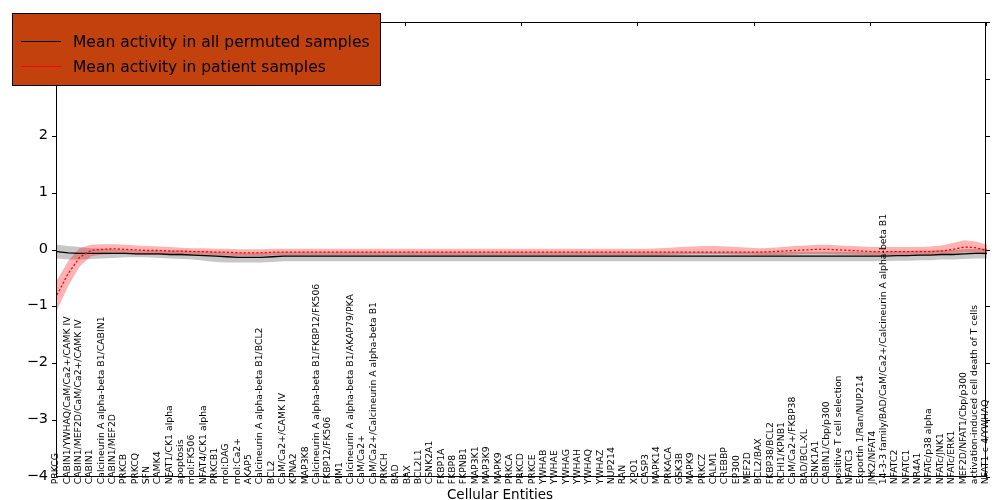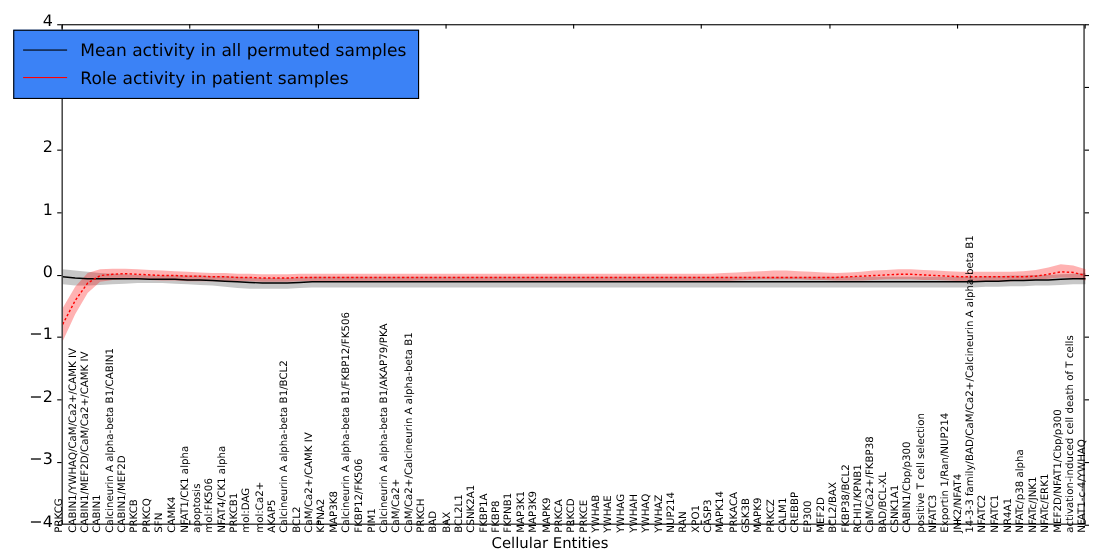--- a/index.html
+++ b/index.html
@@ -36,23 +36,23 @@
     transform:rotate(-90deg);
     font-size:9.3px;
     line-height:9.3px;
     white-space:nowrap;
     color:#000;
     font-family:"DejaVu Sans","Liberation Sans",sans-serif;
   }
 
   
   .legend{
-    position:absolute;left:12px;top:27px;
-    border:1.1px solid #000;background:#3b82f6;
-    padding:5px 10px 6px 8px;
+    position:absolute;left:12px;top:13px;
+    border:1.1px solid #000;background:#c2410c;
+    padding:15px 10px 6px 8px;
     z-index:40;
   }
   .lrow{display:flex;align-items:center;height:25px;}
   .lline{width:40px;height:0;border-top:1.4px solid #000;margin-right:12px;}
   .lline.red{border-top-color:#ff0000;}
   .ltext{font-size:15.5px;color:#000;white-space:nowrap;}
 
   
   .plot{position:absolute;left:0;top:0;width:930px;height:455px;}
 </style>
@@ -209,17 +209,17 @@
 
   <div class="xlabel">Cellular Entities</div>
 
   <div class="legend">
     <div class="lrow">
       <span class="lline"></span>
       <span class="ltext">Mean activity in all permuted samples</span>
     </div>
     <div class="lrow">
       <span class="lline red"></span>
-      <span class="ltext">Role activity in patient samples</span>
+      <span class="ltext">Mean activity in patient samples</span>
     </div>
   </div>
 
 </div>
 
 </body></html>

